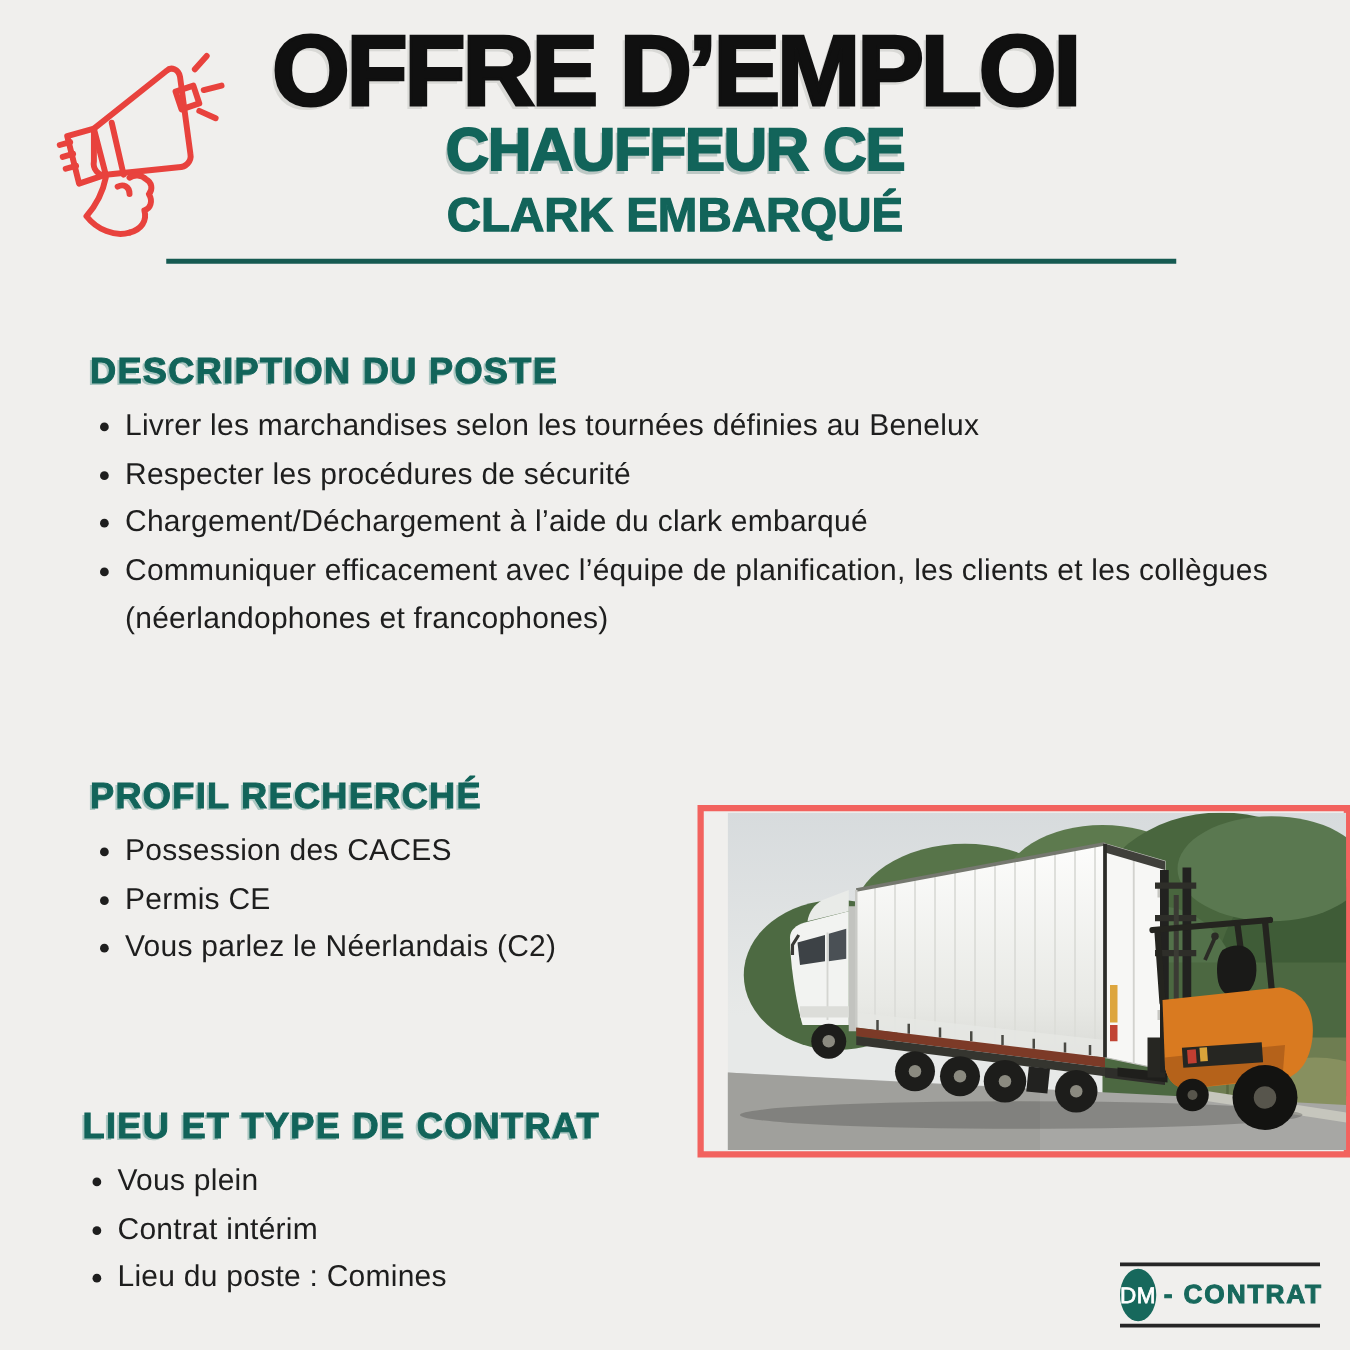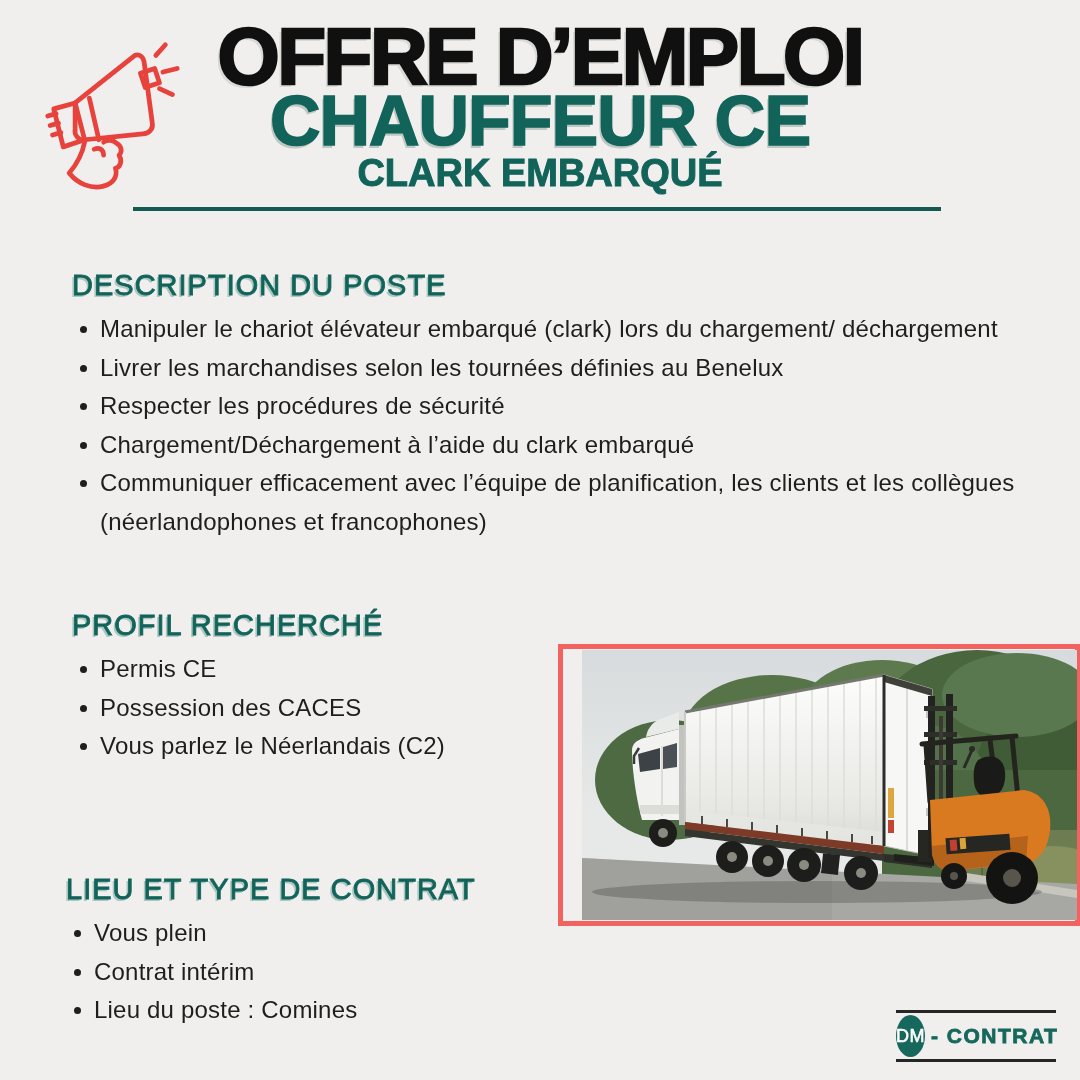--- a/index.html
+++ b/index.html
@@ -9,33 +9,33 @@
   }
   html,body{margin:0;padding:0;}
   body{background:var(--background);font-family:"Liberation Sans",sans-serif;}
   .poster{position:relative;width:1080px;height:1080px;background:var(--background);overflow:hidden;}
 
   
   .head{position:absolute;top:22px;left:0;width:100%;text-align:center;}
   .title{margin:0;font-size:80px;line-height:70px;font-weight:700;color:var(--title-black);
          letter-spacing:-2.5px;-webkit-text-stroke:2.5px var(--title-black);
          text-shadow:-3px 3px 0 #d9d9d6;}
-  .subtitle{margin-top:5px;font-size:70px;line-height:48px;font-weight:700;color:var(--teal);
+  .subtitle{margin-top:5px;font-size:48px;line-height:48px;font-weight:700;color:var(--teal);
             letter-spacing:-1px;-webkit-text-stroke:1.6px var(--teal);
             text-shadow:-2px 3px 0 rgba(10,62,55,0.22);}
   .subsub{margin-top:12px;font-size:38px;line-height:32px;font-weight:700;color:var(--teal);
           letter-spacing:0;-webkit-text-stroke:1px var(--teal);}
   .divider{position:absolute;top:207px;left:133px;width:808px;height:4px;background:var(--teal-dark);}
 
   .mega{position:absolute;left:30px;top:40px;width:152px;height:152px;}
   .mega path{stroke:var(--red-icon);stroke-width:4;fill:none;stroke-linecap:round;stroke-linejoin:round;}
 
   
   .sec{position:absolute;}
-  .sec h2{margin:0 0 8px 0;font-size:29px;line-height:34px;font-weight:400;color:var(--teal);
+  .sec h2{margin:12px 0 8px 0;font-size:29px;line-height:34px;font-weight:700;color:var(--teal);
           letter-spacing:1px;-webkit-text-stroke:0.8px var(--teal);
           text-shadow:-2px 2px 0 rgba(60,134,123,0.38);}
   .bullets{list-style:none;margin:0;padding:0 0 0 28px;}
   .bullets li{position:relative;font-size:24px;line-height:38.5px;color:var(--text);letter-spacing:0.2px;}
   .bullets li::before{content:"";position:absolute;left:-20px;top:16px;width:7px;height:7px;
                       border-radius:50%;background:var(--text);}
   #sec-description{top:268px;left:72px;width:968px;}
   #sec-profil{top:608px;left:72px;width:540px;}
   #sec-lieu{top:872px;left:66px;width:540px;}
 
@@ -75,33 +75,32 @@
   <header class="head">
     <h1 class="title">OFFRE D’EMPLOI</h1>
     <div class="subtitle">CHAUFFEUR CE</div>
     <div class="subsub">CLARK EMBARQUÉ</div>
   </header>
   <div class="divider"></div>
 
   <section class="sec" id="sec-description">
     <h2>DESCRIPTION DU POSTE</h2>
     <ul class="bullets">
-        <li>Manipuler le chariot élévateur embarqué (clark) lors du chargement/ déchargement</li>
         <li>Livrer les marchandises selon les tournées définies au Benelux</li>
         <li>Respecter les procédures de sécurité</li>
         <li>Chargement/Déchargement à l’aide du clark embarqué</li>
         <li>Communiquer efficacement avec l’équipe de planification, les clients et les collègues (néerlandophones et francophones)</li>
       </ul>
   </section>
 
   <section class="sec" id="sec-profil">
     <h2>PROFIL RECHERCHÉ</h2>
     <ul class="bullets">
+        <li>Possession des CACES</li>
         <li>Permis CE</li>
-        <li>Possession des CACES</li>
         <li>Vous parlez le Néerlandais (C2)</li>
       </ul>
   </section>
 
   <section class="sec" id="sec-lieu">
     <h2>LIEU ET TYPE DE CONTRAT</h2>
     <ul class="bullets">
         <li>Vous plein</li>
         <li>Contrat intérim</li>
         <li>Lieu du poste : Comines</li>

